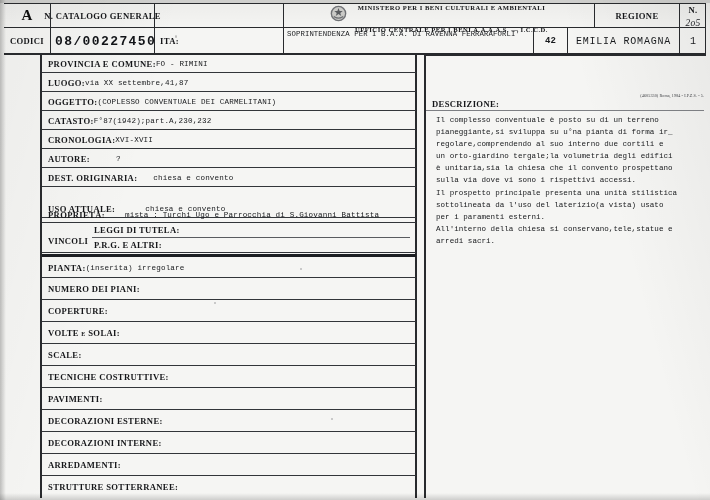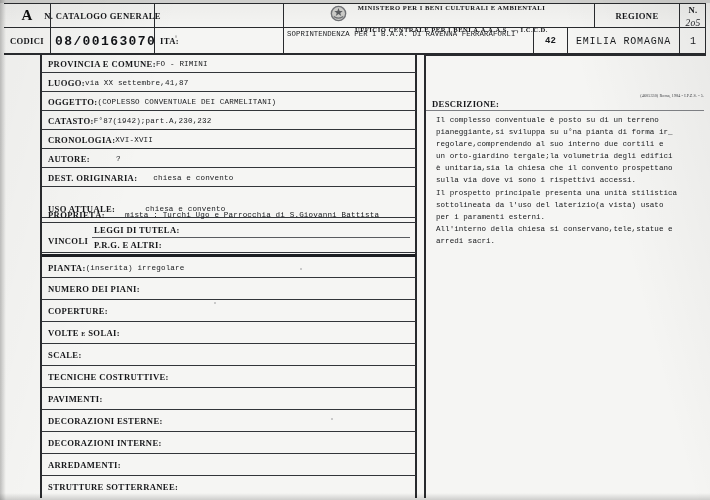--- a/index.html
+++ b/index.html
@@ -156,21 +156,21 @@
     <div class="hcell" id="letterA">A</div>
     <div class="hcell" id="codici-lbl">
       <span class="lbl sc">CODICI</span>
     </div>
 
     <div class="hcell" id="cat-gen">
       <span class="lbl sc">N. CATALOGO GENERALE</span>
     </div>
 
     <div class="hcell" id="cat-num">
-      <span class="num">08/00163070</span>
+      <span class="num">08/00227450</span>
     </div>
     <div class="hcell" id="ita">
       <span class="lbl sc">ITA:</span>
     </div>
 
     <div class="hcell" id="ministero">
       <span style="flex:0 0 auto;">
         <svg width="17" height="17" viewBox="0 0 20 20" aria-hidden="true">
           <circle cx="10" cy="10" r="9.2" fill="#6e7074"></circle>
           <circle cx="10" cy="10" r="7.6" fill="#c9c9c6"></circle>

